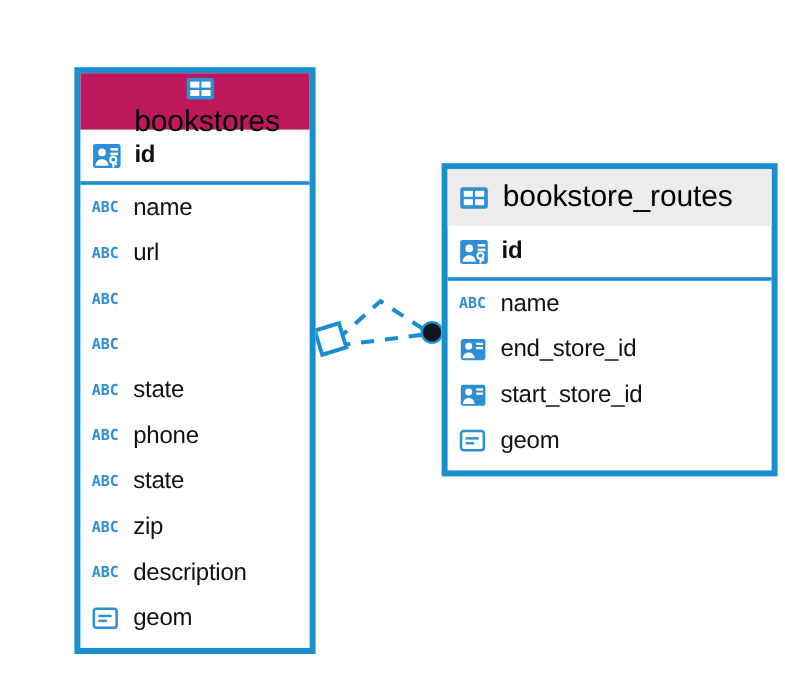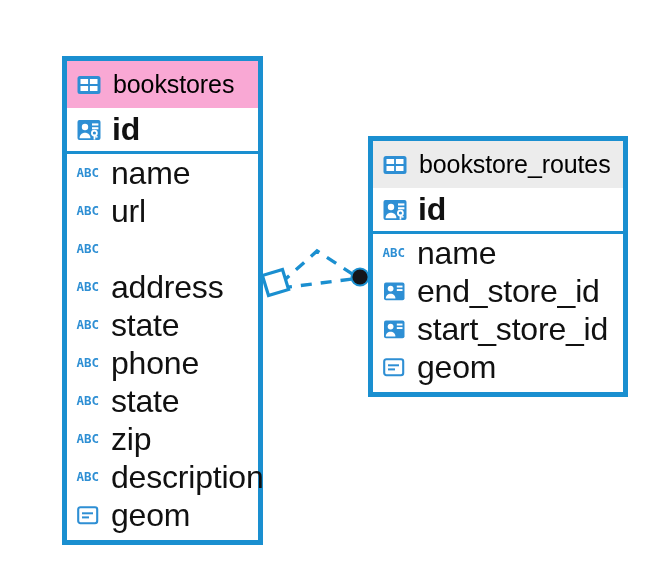--- a/index.html
+++ b/index.html
@@ -28,21 +28,21 @@
     box-sizing: border-box;
   }
 
   .entity-header {
     display: flex;
     align-items: center;
     height: 47px;
     padding-left: 9px;
     box-sizing: border-box;
   }
-  .entity-header.accent-orange { background: #f9a8d4; }
+  .entity-header.accent-orange { background: #be185d; flex-direction: column; }
   .entity-header.accent-gray   { background: #ececec; }
 
   .entity-title {
     font-size: 25px;
     color: #000000;
     margin-left: 11px;
     white-space: nowrap;
     letter-spacing: -0.1px;
   }
 
@@ -60,21 +60,21 @@
 
   .field-row {
     display: flex;
     align-items: center;
     height: 38px;
     padding-left: 9px;
     box-sizing: border-box;
   }
 
   .field-label {
-    font-size: 32px;
+    font-size: 20px;
     color: #111111;
     margin-left: 10px;
     white-space: nowrap;
     letter-spacing: -0.2px;
   }
 
   .icon {
     flex: 0 0 auto;
     display: block;
   }
@@ -152,21 +152,20 @@
       </div>
       <div class="field-row">
         <svg class="icon" width="25" height="22" viewBox="0 0 25 22">
           <text x="0.5" y="15" font-family="'DejaVu Sans Mono', monospace" font-size="12.5" font-weight="bold" fill="#2e8fd4">ABC</text>
         </svg>
       </div>
       <div class="field-row">
         <svg class="icon" width="25" height="22" viewBox="0 0 25 22">
           <text x="0.5" y="15" font-family="'DejaVu Sans Mono', monospace" font-size="12.5" font-weight="bold" fill="#2e8fd4">ABC</text>
         </svg>
-        <span class="field-label">address</span>
       </div>
       <div class="field-row">
         <svg class="icon" width="25" height="22" viewBox="0 0 25 22">
           <text x="0.5" y="15" font-family="'DejaVu Sans Mono', monospace" font-size="12.5" font-weight="bold" fill="#2e8fd4">ABC</text>
         </svg>
         <span class="field-label">state</span>
       </div>
       <div class="field-row">
         <svg class="icon" width="25" height="22" viewBox="0 0 25 22">
           <text x="0.5" y="15" font-family="'DejaVu Sans Mono', monospace" font-size="12.5" font-weight="bold" fill="#2e8fd4">ABC</text>
@@ -196,21 +195,21 @@
           <rect x="2.2" y="3.2" width="19" height="16" rx="2.2" fill="#ffffff" stroke="#2e8fd4" stroke-width="2.1"></rect>
           <rect x="6" y="8.3" width="11" height="2" fill="#2e8fd4"></rect>
           <rect x="6" y="12.4" width="7" height="2" fill="#2e8fd4"></rect>
         </svg>
         <span class="field-label">geom</span>
       </div>
       <div class="fields-pad-bottom"></div>
     </div>
   </div>
 
-  <div class="entity" id="entity-1" style="left:368px; top:136px; width:260px;">
+  <div class="entity" id="entity-1" style="left:368px; top:136px; width:280px;">
 
     <div class="entity-header accent-gray">
       <svg class="icon" width="26" height="26" viewBox="0 0 26 26">
         <rect x="1.5" y="4" width="23" height="18" rx="2.5" fill="#2e8fd4"></rect>
         <rect x="4.5" y="7" width="7.6" height="5" fill="#ffffff"></rect>
         <rect x="13.9" y="7" width="7.6" height="5" fill="#ffffff"></rect>
         <rect x="4.5" y="14" width="7.6" height="5" fill="#ffffff"></rect>
         <rect x="13.9" y="14" width="7.6" height="5" fill="#ffffff"></rect>
       </svg>
       <span class="entity-title">bookstore_routes</span>

